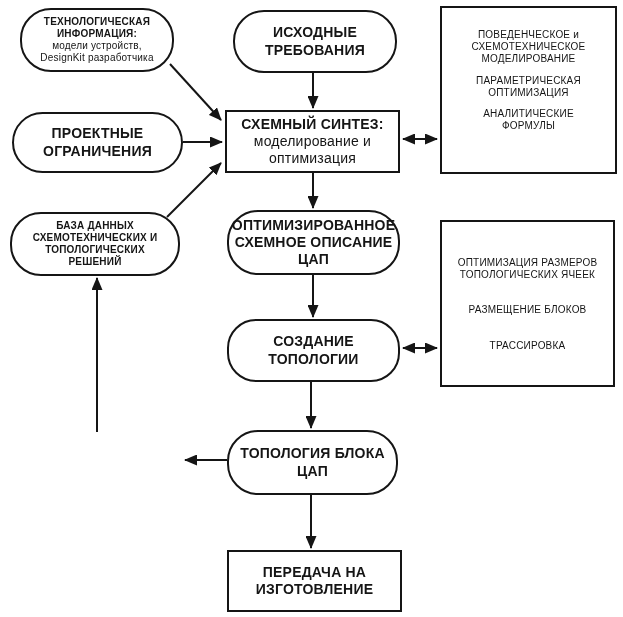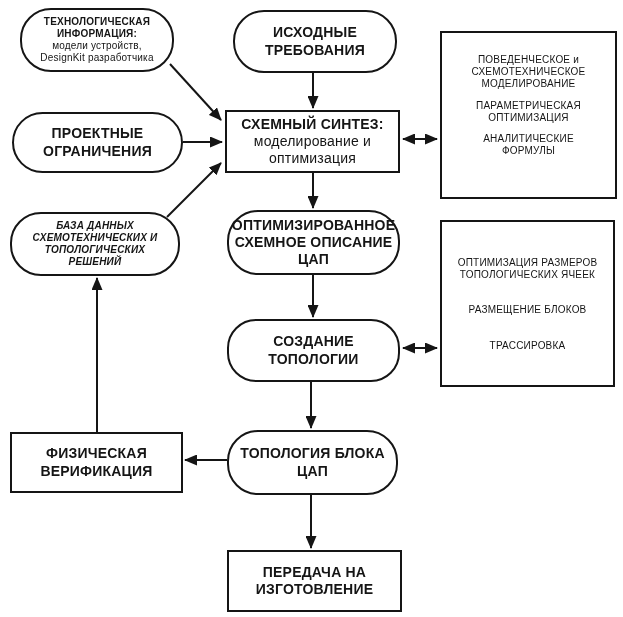--- a/index.html
+++ b/index.html
@@ -51,42 +51,42 @@
 ИНФОРМАЦИЯ:</div>
     <div class="t small">модели устройств,
 DesignKit разработчика</div>
   </div>
 
   <div class="node stadium" style="left:233px;top:10px;width:164px;height:63px;">
     <div class="t bold">ИСХОДНЫЕ
 ТРЕБОВАНИЯ</div>
   </div>
 
-  <div class="node topbox" style="left:440px;top:6px;width:177px;height:168px;padding-top:21px;margin-top:25px;">
+  <div class="node topbox" style="left:440px;top:6px;width:177px;height:168px;padding-top:21px;">
     <div class="t small">ПОВЕДЕНЧЕСКОЕ и
 СХЕМОТЕХНИЧЕСКОЕ
 МОДЕЛИРОВАНИЕ</div>
     <div class="t small">ПАРАМЕТРИЧЕСКАЯ
 ОПТИМИЗАЦИЯ</div>
     <div class="t small">АНАЛИТИЧЕСКИЕ
 ФОРМУЛЫ</div>
   </div>
 
   <div class="node" style="left:225px;top:110px;width:175px;height:63px;align-items:center;">
     <div class="t bold">СХЕМНЫЙ СИНТЕЗ:</div>
     <div class="t">моделирование и
 оптимизация</div>
   </div>
 
   <div class="node stadium" style="left:12px;top:112px;width:171px;height:61px;">
     <div class="t bold">ПРОЕКТНЫЕ
 ОГРАНИЧЕНИЯ</div>
   </div>
 
-  <div class="node stadium" style="left:10px;top:212px;width:170px;height:64px;font-style:italic;">
+  <div class="node stadium" style="left:10px;top:212px;width:170px;height:64px;">
     <div class="t bold small" style="line-height:1.18;">БАЗА ДАННЫХ
 СХЕМОТЕХНИЧЕСКИХ И
 ТОПОЛОГИЧЕСКИХ
 РЕШЕНИЙ</div>
   </div>
 
   <div class="node stadium" style="left:227px;top:210px;width:173px;height:65px;">
     <div class="t bold">ОПТИМИЗИРОВАННОЕ
 СХЕМНОЕ ОПИСАНИЕ
 ЦАП</div>
@@ -97,24 +97,20 @@
 ТОПОЛОГИЧЕСКИХ ЯЧЕЕК</div>
     <div class="t small">РАЗМЕЩЕНИЕ БЛОКОВ</div>
     <div class="t small">ТРАССИРОВКА</div>
   </div>
 
   <div class="node" style="left:227px;top:319px;width:173px;height:63px;border-radius:29px;">
     <div class="t bold">СОЗДАНИЕ
 ТОПОЛОГИИ</div>
   </div>
 
-  <div class="node" style="left:10px;top:432px;width:173px;height:61px;">
-    <div class="t bold">ФИЗИЧЕСКАЯ
-ВЕРИФИКАЦИЯ</div>
-  </div>
 
   <div class="node stadium" style="left:227px;top:430px;width:171px;height:65px;">
     <div class="t bold">ТОПОЛОГИЯ БЛОКА
 ЦАП</div>
   </div>
 
   <div class="node" style="left:227px;top:550px;width:175px;height:62px;">
     <div class="t bold">ПЕРЕДАЧА НА
 ИЗГОТОВЛЕНИЕ</div>
   </div>

